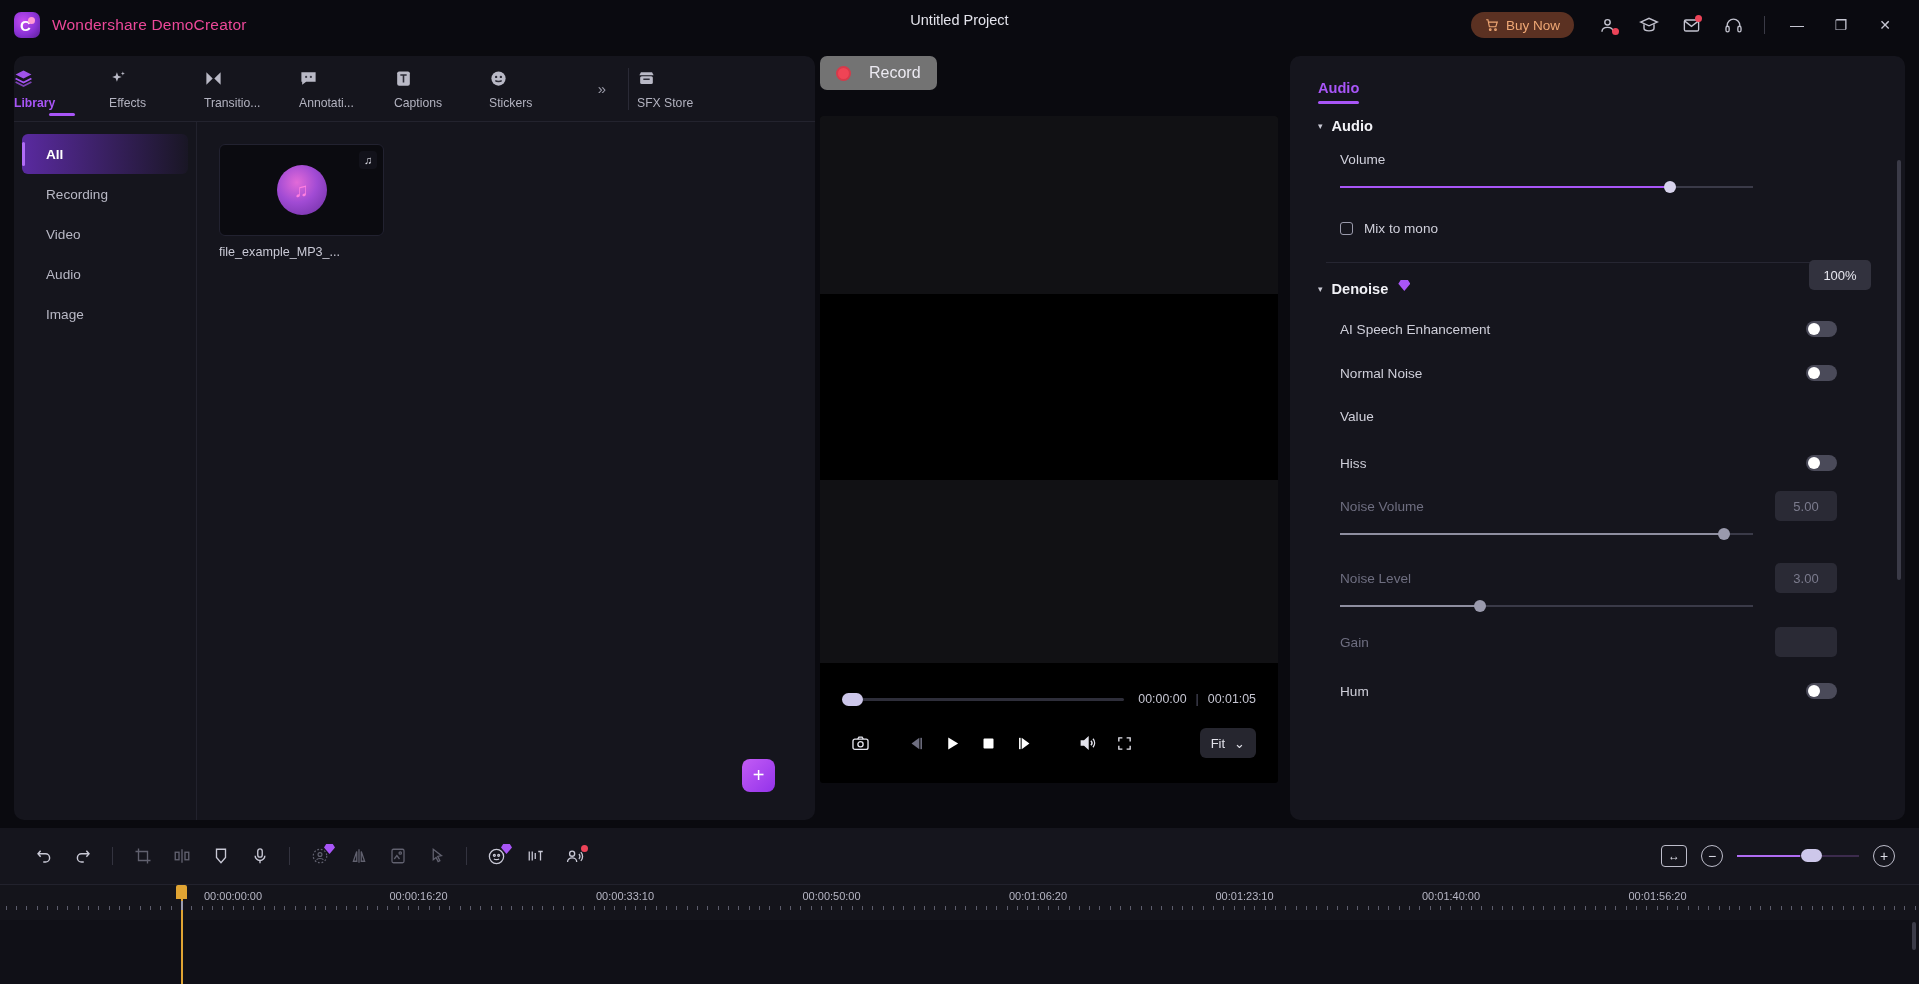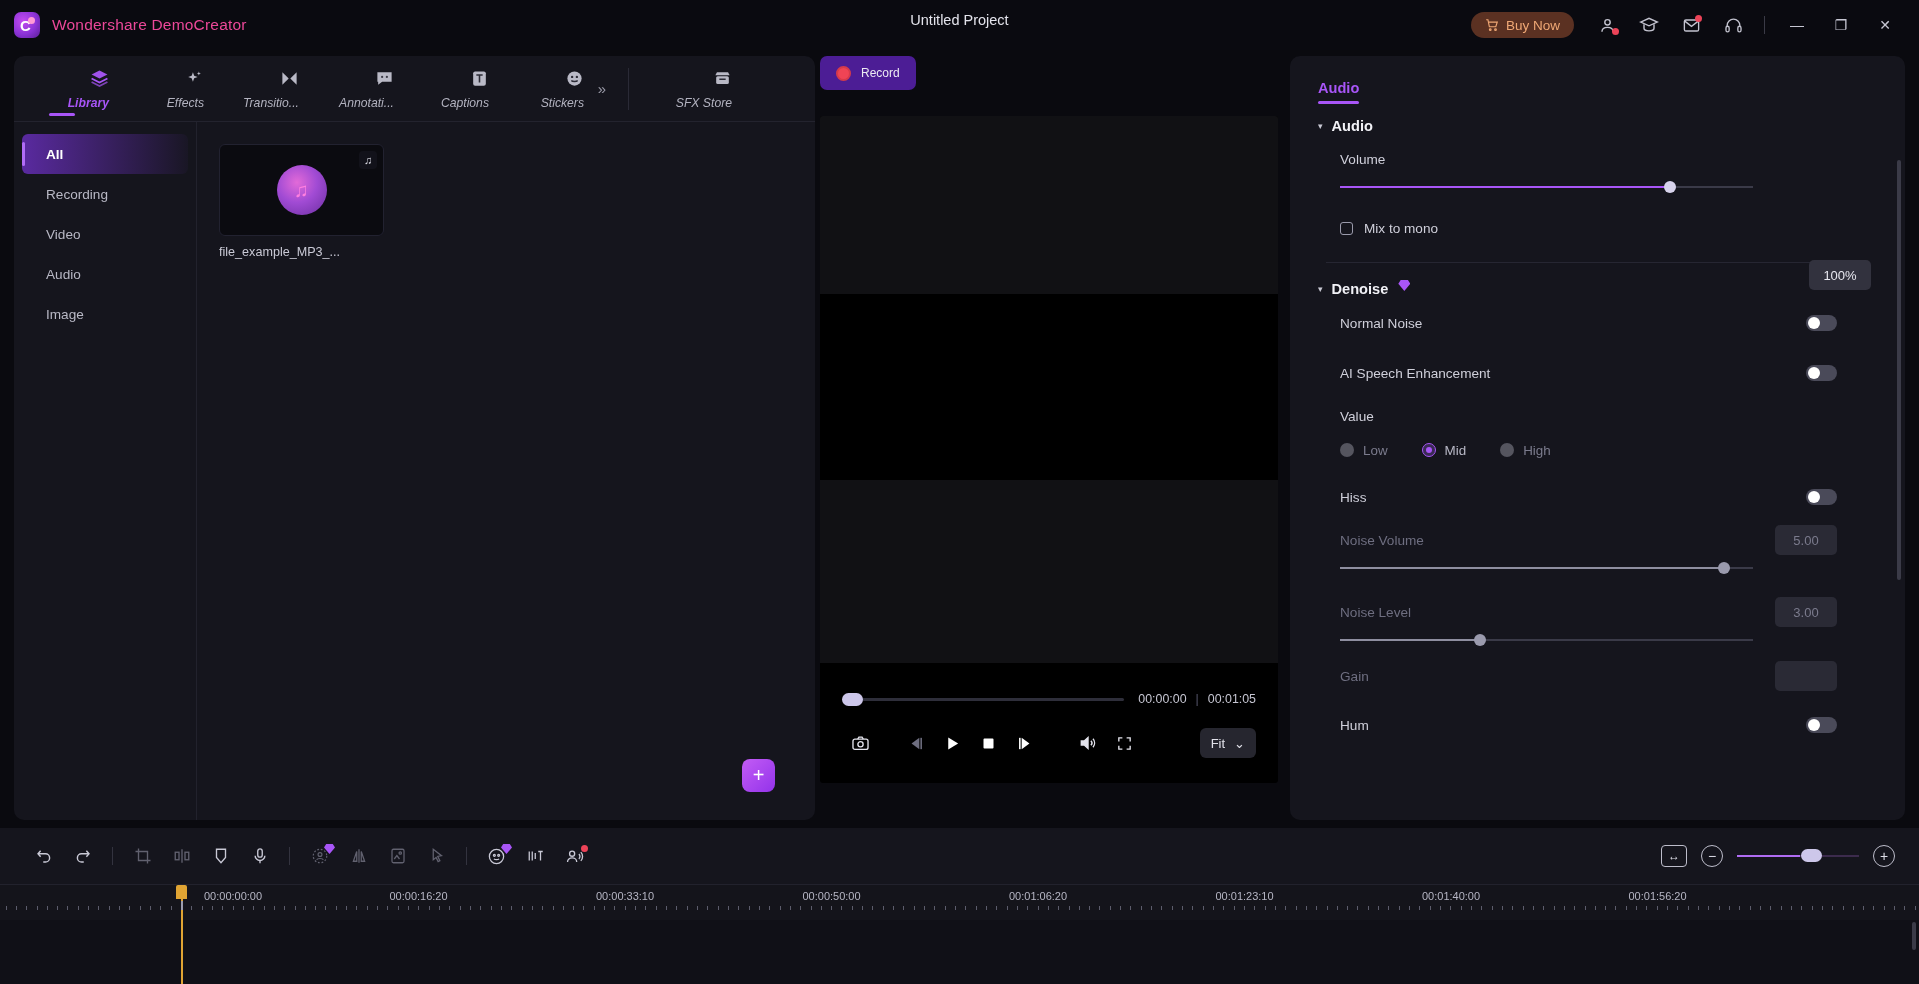--- a/index.html
+++ b/index.html
@@ -47,22 +47,22 @@
   
   .leftpanel{
     position:absolute; left:14px; top:56px; width:801px; height:764px;
     background:#15151d; border-radius:10px; overflow:hidden;
   }
   .tabbar{
     height:66px; display:flex; align-items:center;
     border-bottom:1px solid #23232e; position:relative;
   }
   .tab{
-    width:95px; height:62px; display:flex; flex-direction:column; align-items:flex-end;
-    justify-content:center; gap:6px; cursor:pointer; position:relative;font-style:italic;
+    width:95px; height:62px; display:flex; flex-direction:column; align-items:flex-start;
+    justify-content:center; gap:6px; cursor:pointer; position:relative;
   }
   .tab .ic{ height:22px; display:flex; align-items:center; justify-content:center; font-size:17px; color:#b9b9c6;}
   .tab .lb{ font-size:12.2px; color:#b3b3c0; white-space:nowrap;}
   .tab.active .lb{ color:#a855f7; font-weight:700;}
   .tab.active .ic{ color:#a855f7;}
   .tab.active:after{
     content:""; position:absolute; bottom:4px; left:50%; transform:translateX(-50%);
     width:26px; height:3px; border-radius:2px; background:#a855f7;
   }
   .chev2{ width:36px; display:flex; align-items:center; justify-content:center;
@@ -105,22 +105,22 @@
     white-space:nowrap; overflow:hidden; text-overflow:ellipsis;}
   .fab{
     position:absolute; right:40px; bottom:28px; width:33px; height:33px; border-radius:8px;
     background:linear-gradient(135deg,#c35cf5,#9333ea); color:#fff; font-size:20px;
     display:flex; align-items:center; justify-content:center; cursor:pointer;
   }
 
   
   .center{ position:absolute; left:820px; top:56px; width:458px; height:764px;}
   .recbtn{
-    display:inline-flex; align-items:center; gap:10px; height:34px; padding:0 16px;
-    background:#4c1d95; border-radius:7px; font-size:12px; color:#eceaf2; cursor:pointer;
+    display:inline-flex; align-items:center; gap:18px; height:34px; padding:0 16px;
+    background:#737373; border-radius:7px; font-size:16px; color:#eceaf2; cursor:pointer;
   }
   .recdot{ width:15px; height:15px; border-radius:50%; border:2px solid #d63a4a; background:#ef4455;}
   .stage{
     position:absolute; left:0; top:60px; width:458px; height:667px;
     background:#000; border-radius:3px; overflow:hidden;
   }
   .stage .band-top{ position:absolute; left:0; top:0; width:100%; height:178px; background:#111114;}
   .stage .band-bot{ position:absolute; left:0; bottom:120px; width:100%; height:183px; background:#111114;}
   .pbar-row{ position:absolute; left:0; bottom:72px; width:458px; height:24px; display:flex; align-items:center; padding:0 22px;}
   .ptrack{ flex:1; height:3px; background:#2e2e3a; border-radius:2px; position:relative;}
@@ -512,52 +512,38 @@
       </div>
 
       <div class="divider-h"></div>
 
       <div class="sect-head" style="margin-top:18px;">
         <span class="caret">▾</span>
         <span class="sect-title">Denoise</span>
         <span class="gem"></span>
       </div>
 
+      <div class="row" style="margin-top:14px;position:relative;height:36px;">
+        <span class="lbl">AI Speech Enhancement</span>
+        <div class="toggle" style="top:10px;">
+          <span class="kn"></span>
+        </div>
+      </div>
+
       <div class="row" style="margin-top:8px;position:relative;height:36px;">
         <span class="lbl">Normal Noise</span>
         <div class="toggle" style="top:10px;">
           <span class="kn"></span>
         </div>
       </div>
 
-      <div class="row" style="margin-top:14px;position:relative;height:36px;">
-        <span class="lbl">AI Speech Enhancement</span>
-        <div class="toggle" style="top:10px;">
-          <span class="kn"></span>
-        </div>
-      </div>
-
       <div class="row" style="margin-top:8px;">
         <span class="lbl">Value</span>
       </div>
 
-      <div class="radios">
-        <div class="radio">
-          <span class="rdot"></span>
-          <span>Low</span>
-        </div>
-        <div class="radio on">
-          <span class="rdot"></span>
-          <span>Mid</span>
-        </div>
-        <div class="radio">
-          <span class="rdot"></span>
-          <span>High</span>
-        </div>
-      </div>
 
       <div class="row" style="margin-top:12px;position:relative;height:36px;">
         <span class="lbl">Hiss</span>
         <div class="toggle" style="top:10px;">
           <span class="kn"></span>
         </div>
       </div>
 
       <div class="row" style="margin-top:8px;position:relative;height:34px;">
         <span class="lbl dis">Noise Volume</span>

